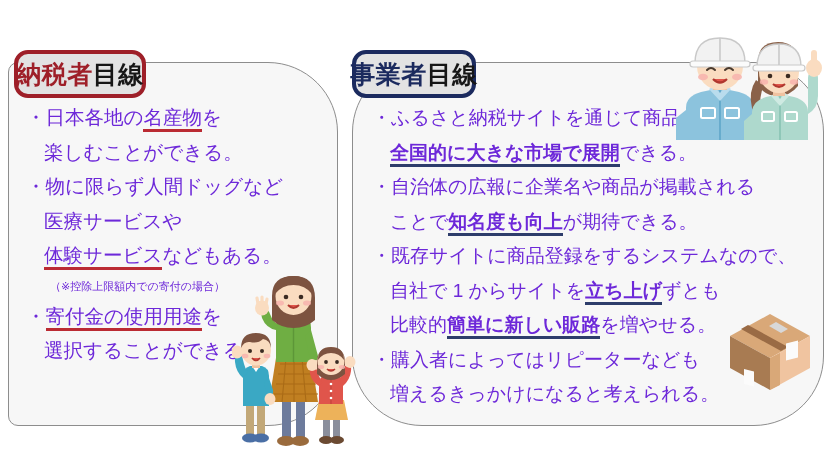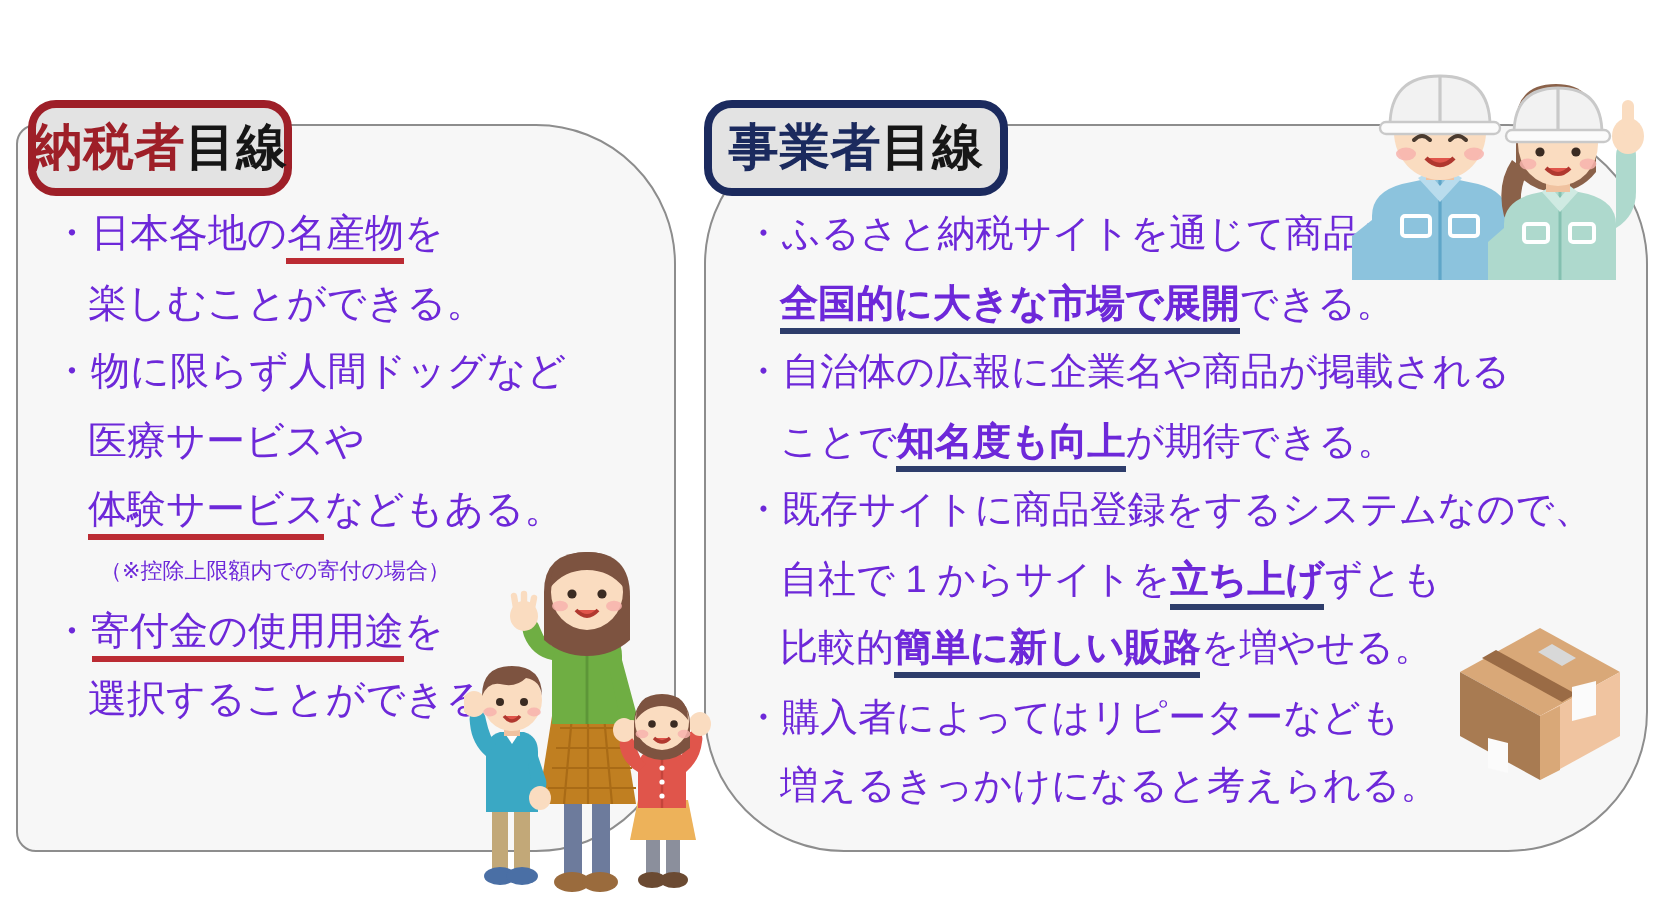--- a/index.html
+++ b/index.html
@@ -61,21 +61,21 @@
   .tab-left {
     left: 14px;
     top: 34px;
     width: 132px;
     height: 48px;
     border: 4px solid #9e1f28;
   }
   .tab-right {
     left: 352px;
     top: 34px;
-    width: 152px;
+    width: 124px;
     height: 48px;
     border: 4px solid #1b2a5e;
   }
   .tab-text {
     font-size: 25px;
     font-weight: bold;
     white-space: nowrap;
     line-height: 1;
   }
   .tab-accent-red { color: #9e1f28; }

